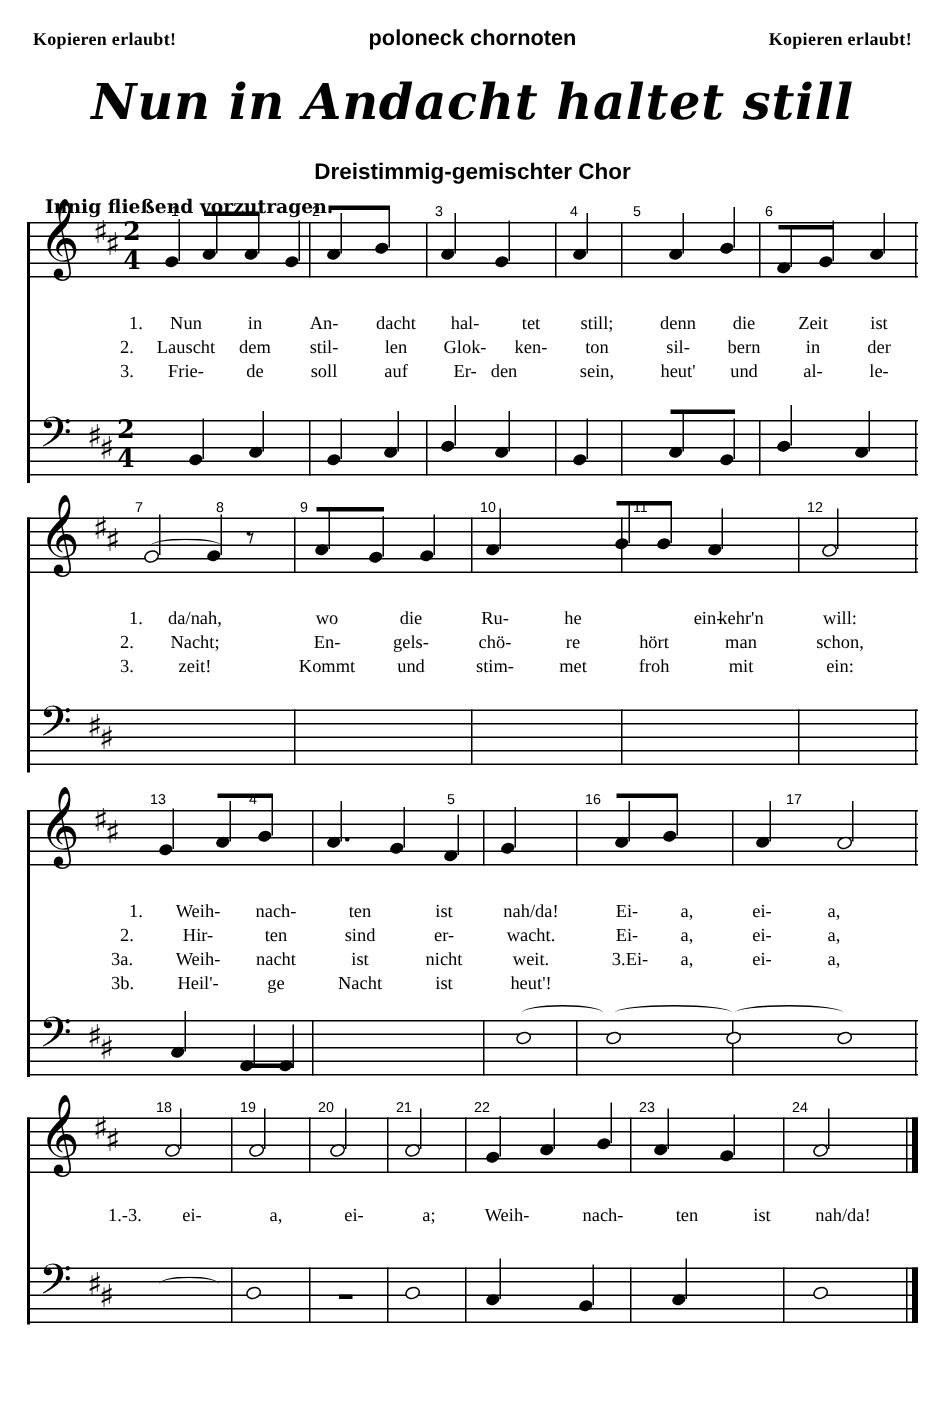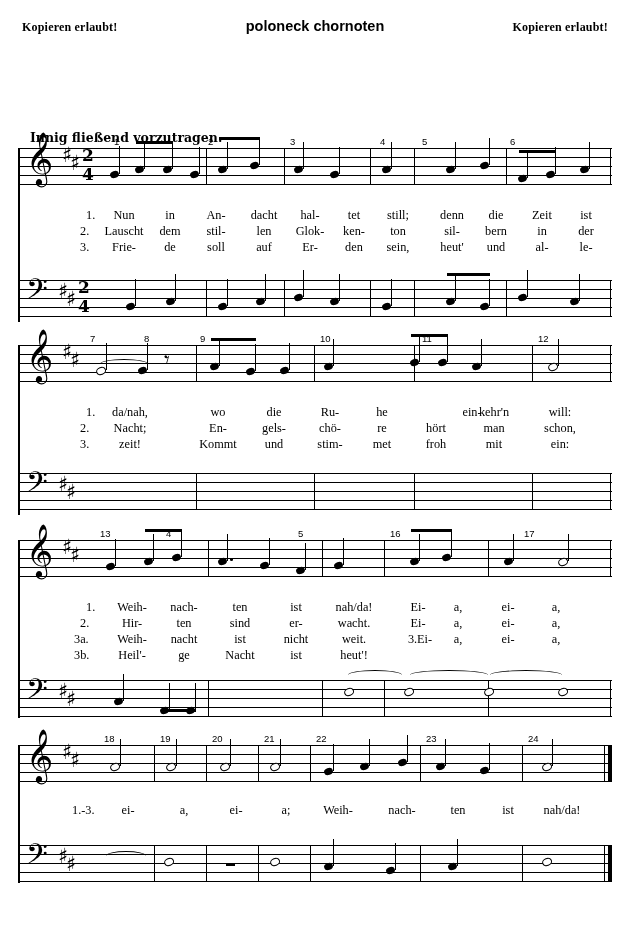--- a/index.html
+++ b/index.html
@@ -270,20 +270,22 @@
 <body>
 
 <div class="page">
 
   <div class="hdr-row">
     <div class="copy-note">Kopieren erlaubt!</div>
     <div class="pub-name">poloneck chornoten</div>
     <div class="copy-note">Kopieren erlaubt!</div>
   </div>
 
+  <div class="main-title">Nun in Andacht haltet still</div>
+  <div class="subtitle">Dreistimmig-gemischter Chor</div>
   <div class="tempo">Innig fließend vorzutragen.</div>
 
   <div class="system" style="top:148px;">
     <div class="sys-left-bar" style="top:0; height:174px;"></div>
 
     <div class="measnum" style="left:96px; top:-12px;">1</div>
     <div class="measnum" style="left:190px; top:-12px;">2</div>
     <div class="measnum" style="left:272px; top:-12px;">3</div>
     <div class="measnum" style="left:362px; top:-12px;">4</div>
     <div class="measnum" style="left:404px; top:-12px;">5</div>
@@ -376,21 +378,21 @@
         <span style="left:524px;">in</span>
         <span style="left:568px;">der</span>
       </div>
       <div class="lyric-line">
         <span class="lead" style="left:62px;">3.</span>
         <span style="left:106px;">Frie-</span>
         <span style="left:152px;">de</span>
         <span style="left:198px;">soll</span>
         <span style="left:246px;">auf</span>
         <span style="left:292px;">Er-</span>
-        <span style="left:336px;">den</span>
+        <span style="left:318px;">den</span>
         <span style="left:380px;">sein,</span>
         <span style="left:434px;">heut'</span>
         <span style="left:478px;">und</span>
         <span style="left:524px;">al-</span>
         <span style="left:568px;">le-</span>
       </div>
     </div>
 
     <div class="staff" style="position:absolute; top:132px; left:0;">
       <div class="line l0"></div>

